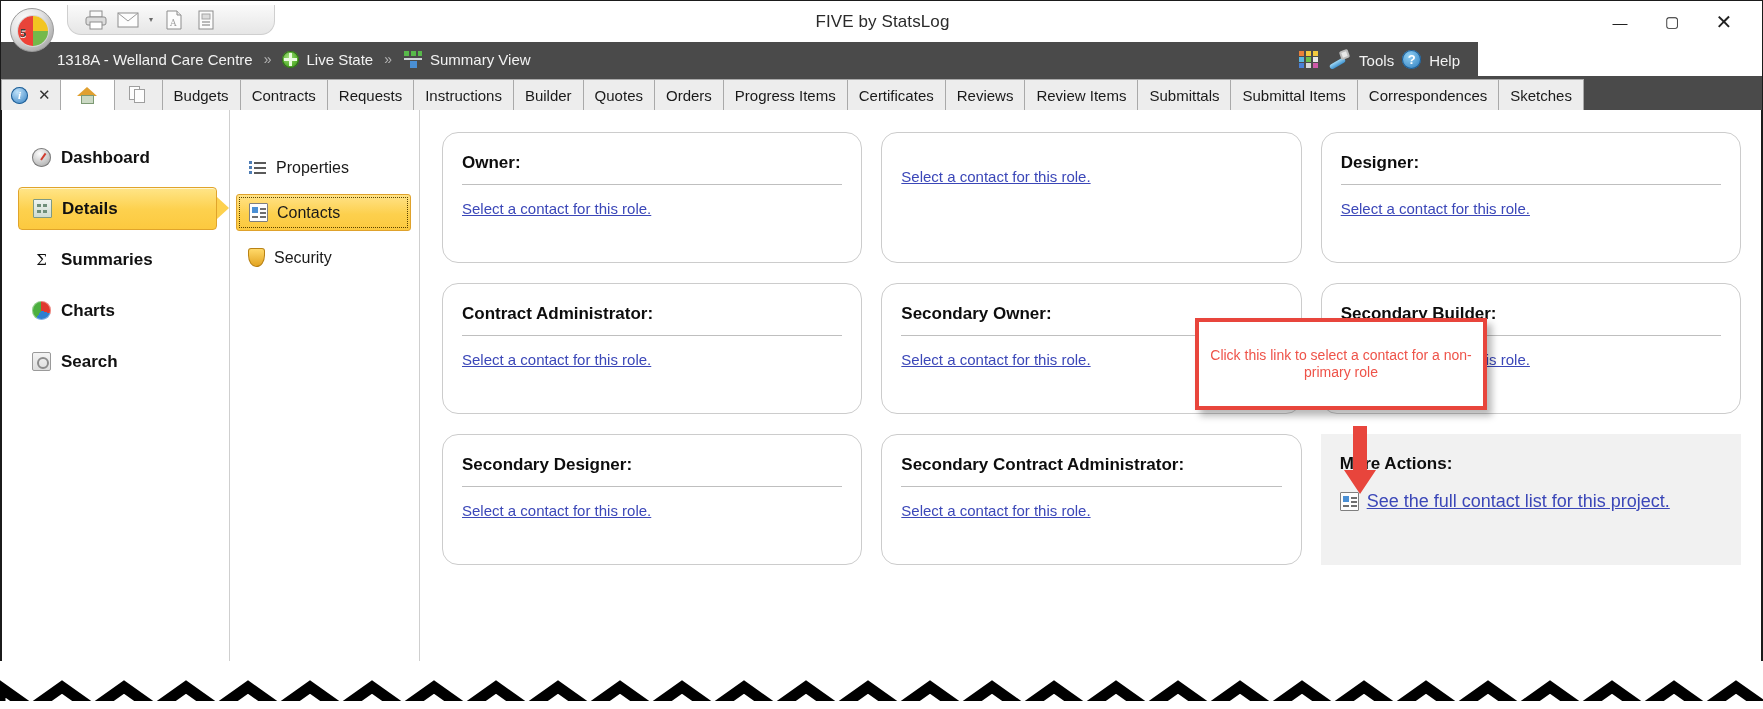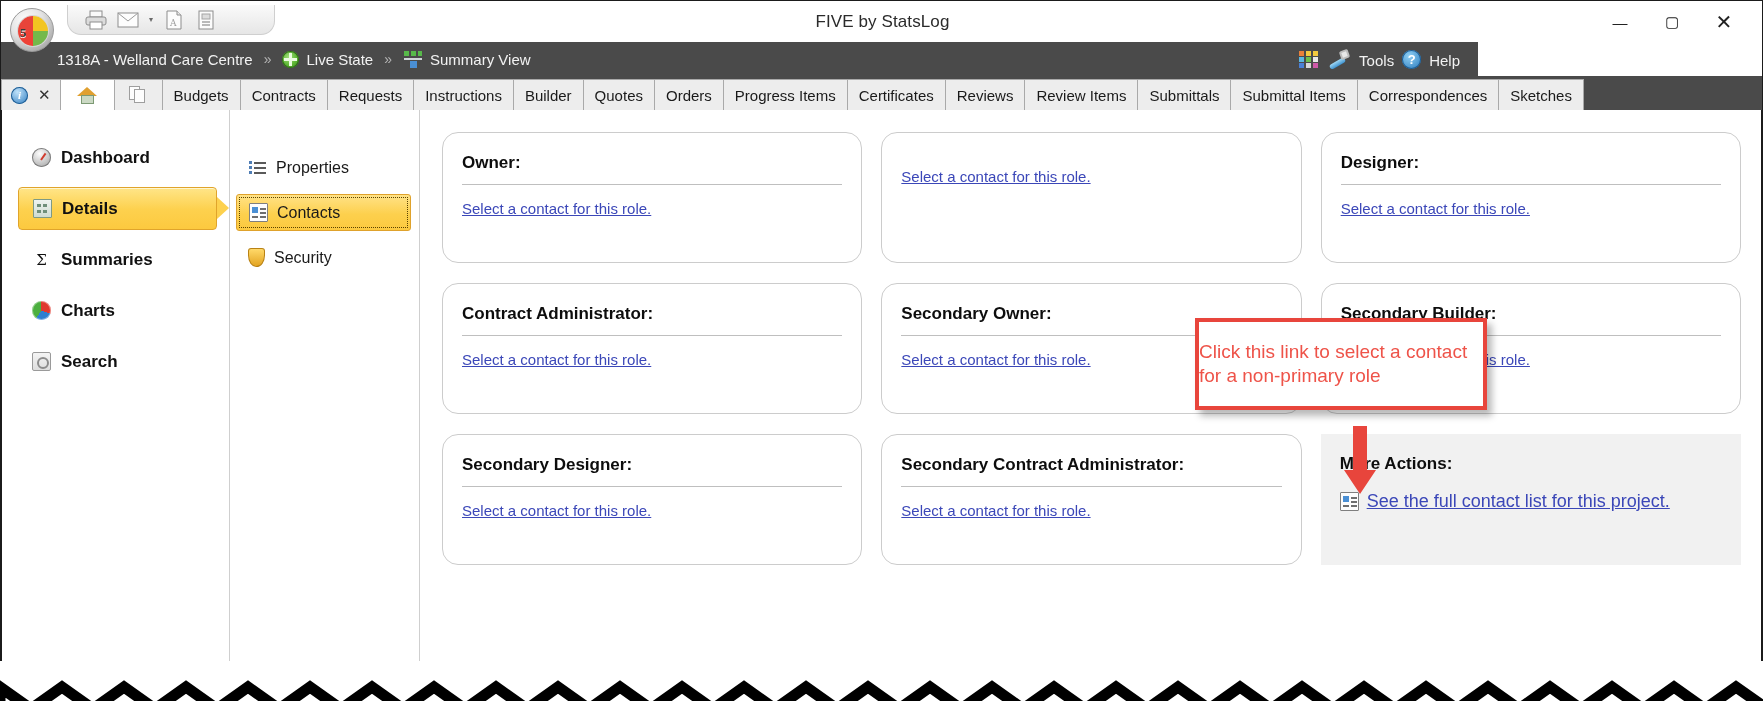--- a/index.html
+++ b/index.html
@@ -354,22 +354,22 @@
   .more-link { font-size: 18px; color: #3b47b8; text-decoration: underline; }
 
   
   .callout {
     position: absolute;
     left: 1195px; top: 318px;
     width: 292px; height: 92px;
     background: #ffffff;
     border: 4px solid #e8453c;
     display: flex; align-items: center; justify-content: center;
-    text-align: left;
-    color: #ee5349; font-size: 19px; line-height: 1.25;
+    text-align: center;
+    color: #ee5349; font-size: 14px; line-height: 1.25;
     box-shadow: 5px 6px 7px rgba(0,0,0,.28);
     z-index: 20;
   }
   .arrow {
     position: absolute; left: 1340px; top: 426px;
     width: 40px; height: 70px; z-index: 20;
   }
 
   
   .torn {

